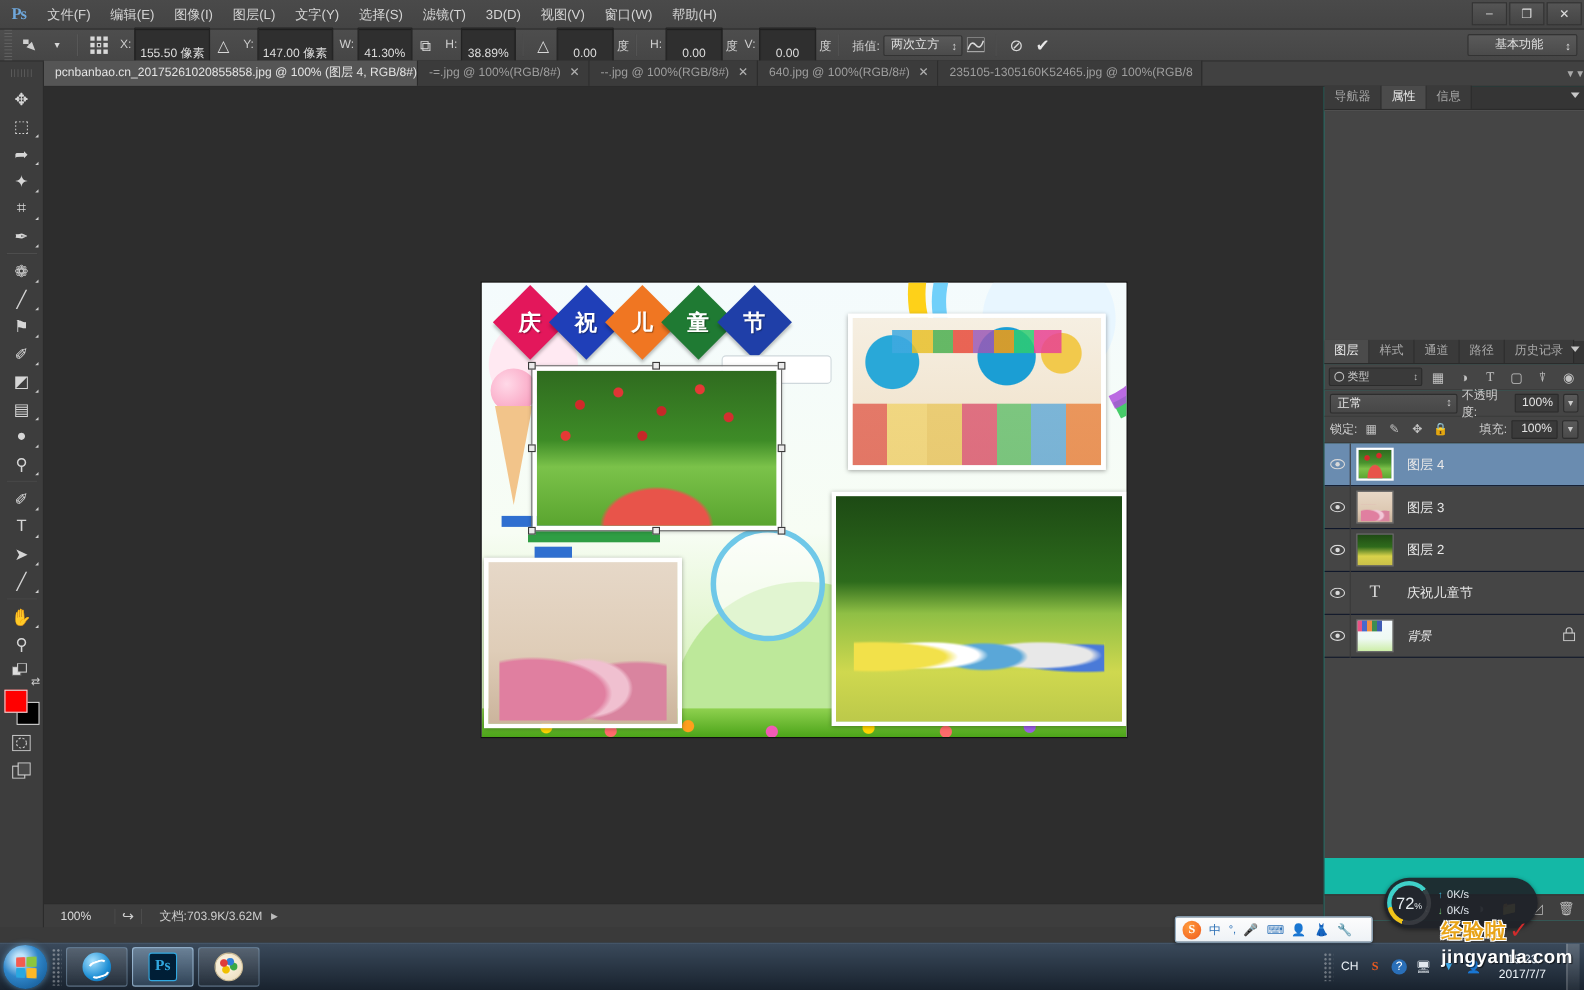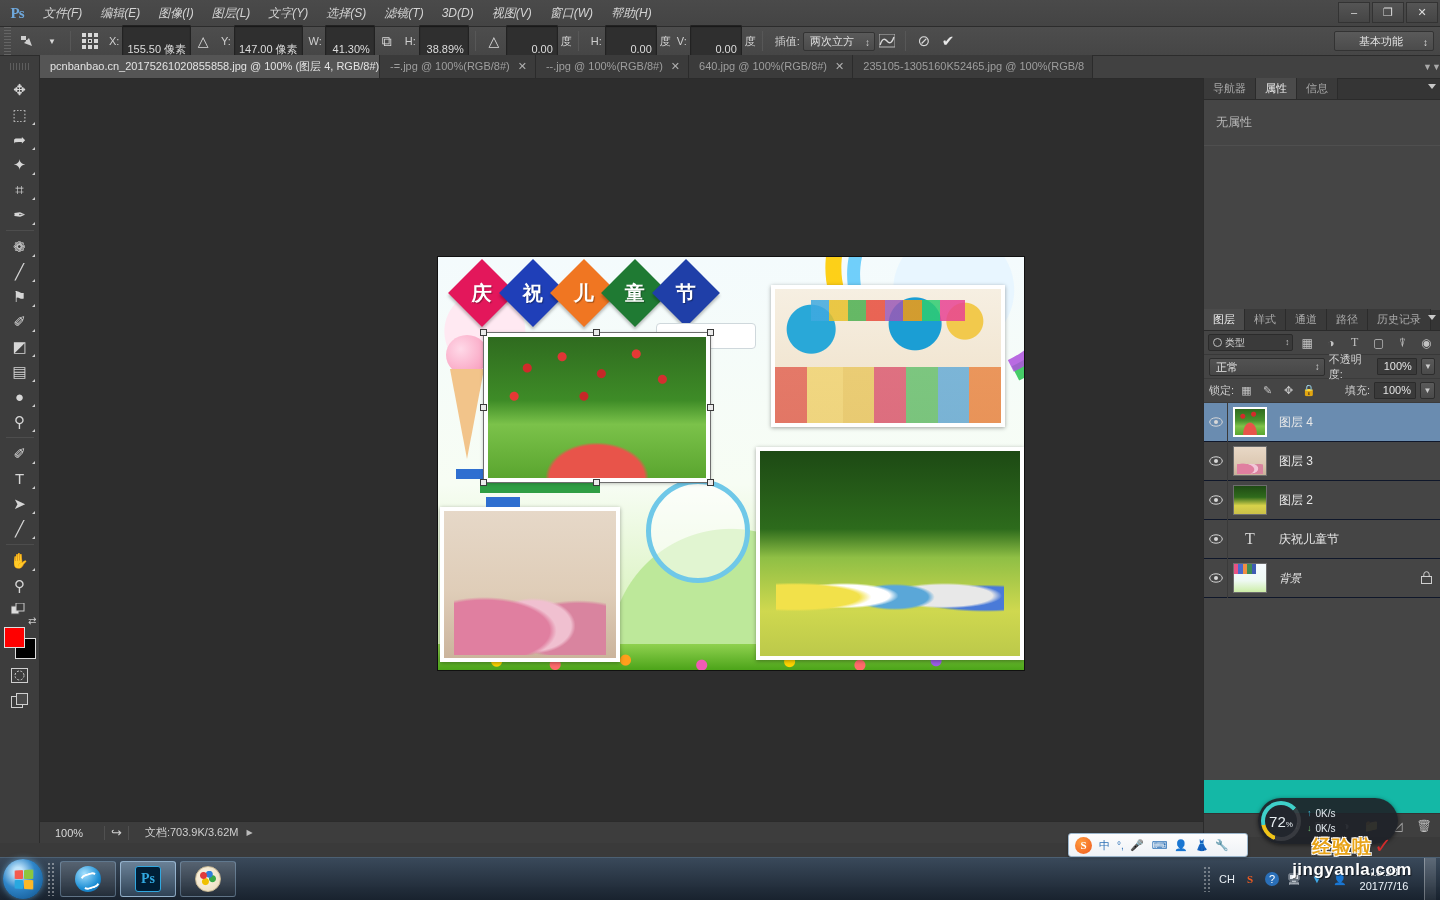--- a/index.html
+++ b/index.html
@@ -19,21 +19,21 @@
     border-bottom: 1px solid #2c2c2c;
     display: flex; align-items: center;
   }
   .ps-logo {
     width: 34px; height: 27px; display: flex; align-items: center; justify-content: center;
     color: #6fa8dc; font-weight: bold; font-size: 15px; letter-spacing: -1px;
     font-family: "Liberation Serif", serif;
   }
   .menu-item {
     padding: 0 9px; height: 27px; line-height: 27px;
-    font-size: 12px; color: #d4d4d4; cursor: default; white-space: nowrap; font-style: italic;
+    font-size: 12px; color: #d4d4d4; cursor: default; white-space: nowrap;
   }
   .win-btns { margin-left: auto; display: flex; height: 27px; }
   .win-btn {
     width: 32px; height: 21px; margin-top: 2px; margin-right: 2px;
     background: linear-gradient(#555,#454545);
     border: 1px solid #333;
     display: flex; align-items: center; justify-content: center;
     color: #ddd; font-size: 11px;
   }
 
@@ -49,21 +49,21 @@
     background-image: repeating-linear-gradient(to bottom, #6c6c6c 0 1px, transparent 1px 3px);
     background-size: 7px 3px; background-repeat: repeat-y;
     background-position: 4px 6px; opacity: .8;
   }
   .opt-sep { width: 1px; height: 20px; background: #353535; border-right: 1px solid #575757; margin: 0 6px; }
   .tool-icon-box { width: 26px; height: 22px; display: flex; align-items: center; justify-content: center; }
   .opt-label { margin: 0 3px 0 6px; color: #cfcfcf; }
   .opt-field {
     background: #2f2f2f; border: 1px solid #222; color: #ddd;
     height: 18px; line-height: 16px; padding: 15px 4px; font-size: 11px;
-    min-width: 56px; text-align: right; border-radius: 1px;
+    min-width: 56px; text-align: center; border-radius: 1px;
     box-shadow: inset 0 1px 1px rgba(0,0,0,.5);
     overflow: hidden; white-space: nowrap;
   }
   .opt-unit { margin-left: 3px; color: #cfcfcf; }
   .opt-select {
     background: linear-gradient(#5a5a5a,#4b4b4b); border: 1px solid #333;
     color: #e0e0e0; height: 19px; line-height: 17px; padding: 0 16px 0 6px;
     font-size: 11px; position: relative; border-radius: 2px; min-width: 72px;
   }
   .opt-select::after {
@@ -464,21 +464,21 @@
     background-image: radial-gradient(circle, rgba(255,255,255,.34) 0 1px, transparent 1.2px);
     background-size: 4px 4px;
   }
   .tray-txt { color: #e8eef4; font-size: 11px; }
   .tray-ico { width: 16px; height: 16px; display:flex; align-items:center; justify-content:center; font-size: 11px; }
   .clock { color: #eef4fa; font-size: 11px; text-align: center; line-height: 14px; min-width: 58px; }
   .show-desktop { width: 12px; height: 43px; background: linear-gradient(rgba(255,255,255,.18), rgba(255,255,255,.05)); border-left: 1px solid rgba(255,255,255,.3); margin-left: 4px; }
 
   
   .watermark {
-    position: absolute; right: 28px; bottom: 20px; z-index: 60; text-align: center;
+    position: absolute; right: 10px; bottom: 20px; z-index: 60; text-align: left;
     pointer-events: none;
   }
   .wm-cn {
     font-size: 19px; font-weight: bold; color: #e8a317;
     text-shadow: 1px 1px 0 #fff, -1px -1px 0 #fff, 1px -1px 0 #fff, -1px 1px 0 #fff;
     letter-spacing: 1px;
   }
   .wm-check { color: #d22b2b; font-size: 21px; margin-left: 2px; }
   .wm-en { font-size: 17px; font-weight: bold; color: #fff; letter-spacing: .5px;
     text-shadow: 1px 1px 1px rgba(0,0,0,.6); }
@@ -781,21 +781,20 @@
 
     <div class="panel-tabs">
       <div id="top-tabs" style="display:flex;align-items:flex-end;">
           <div class="ptab">导航器</div>
           <div class="ptab active">属性</div>
           <div class="ptab">信息</div>
         </div>
       <div class="ptab-menu"></div>
     </div>
     <div class="props-body">
-      <div class="props-empty">无属性</div>
       <div class="props-rule"></div>
     </div>
 
     <div class="panel-tabs">
       <div id="layer-tabs" style="display:flex;align-items:flex-end;">
           <div class="ptab active">图层</div>
           <div class="ptab">样式</div>
           <div class="ptab">通道</div>
           <div class="ptab">路径</div>
           <div class="ptab">历史记录</div>
@@ -949,21 +948,21 @@
     <div class="tray">
       <div class="tray-grip"></div>
       <span class="tray-txt">CH</span>
       <span class="tray-ico" style="color:#ef5b1f;font-weight:bold;font-family:'Liberation Serif',serif;">S</span>
       <span class="tray-ico" style="color:#fff;background:#2a6fb8;border-radius:50%;width:14px;height:14px;">?</span>
       <span class="tray-ico" style="color:#e2e8ee;">🖥</span>
       <span class="tray-ico" style="color:#3fa9e8;">▼</span>
       <span class="tray-ico" style="color:#e8a24a;">👤</span>
       <div class="clock">
         <div>15:23</div>
-        <div>2017/7/16</div>
+        <div>2017/7/7</div>
       </div>
       <div class="show-desktop"></div>
     </div>
   </div>
 
   <div class="watermark">
     <div>
       <span class="wm-cn">经验啦</span><span class="wm-check">✓</span>
     </div>
     <div class="wm-en">jingyanla.com</div>

